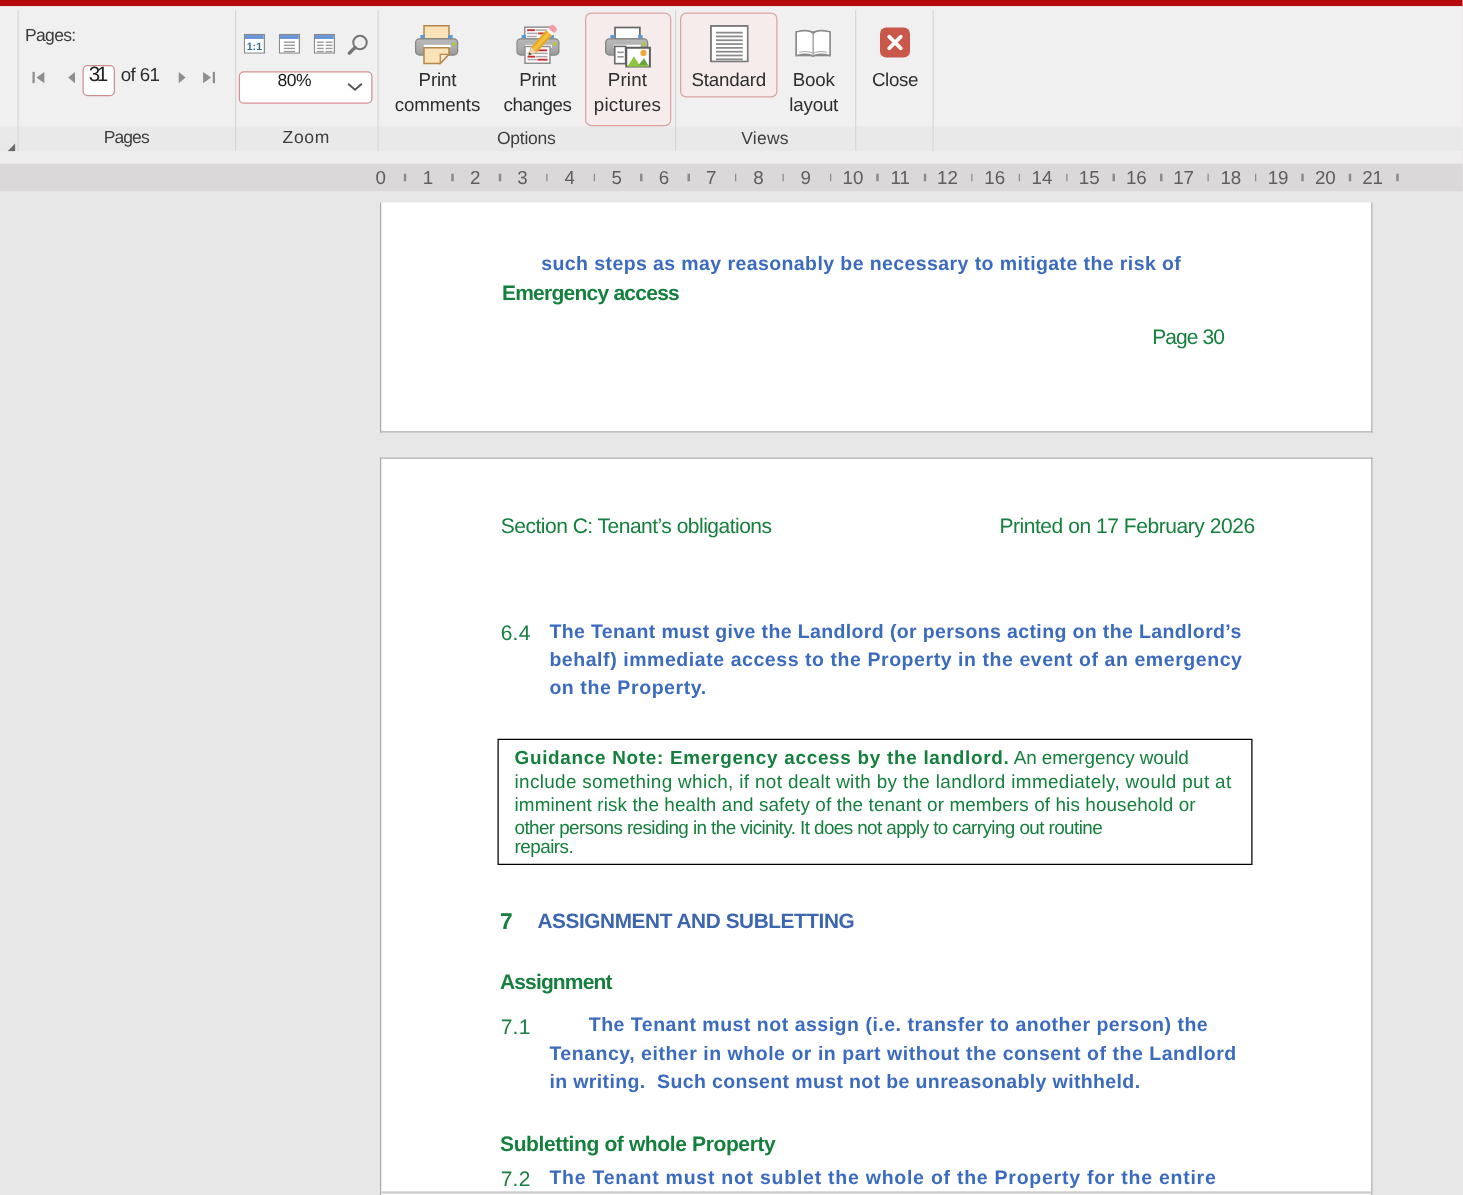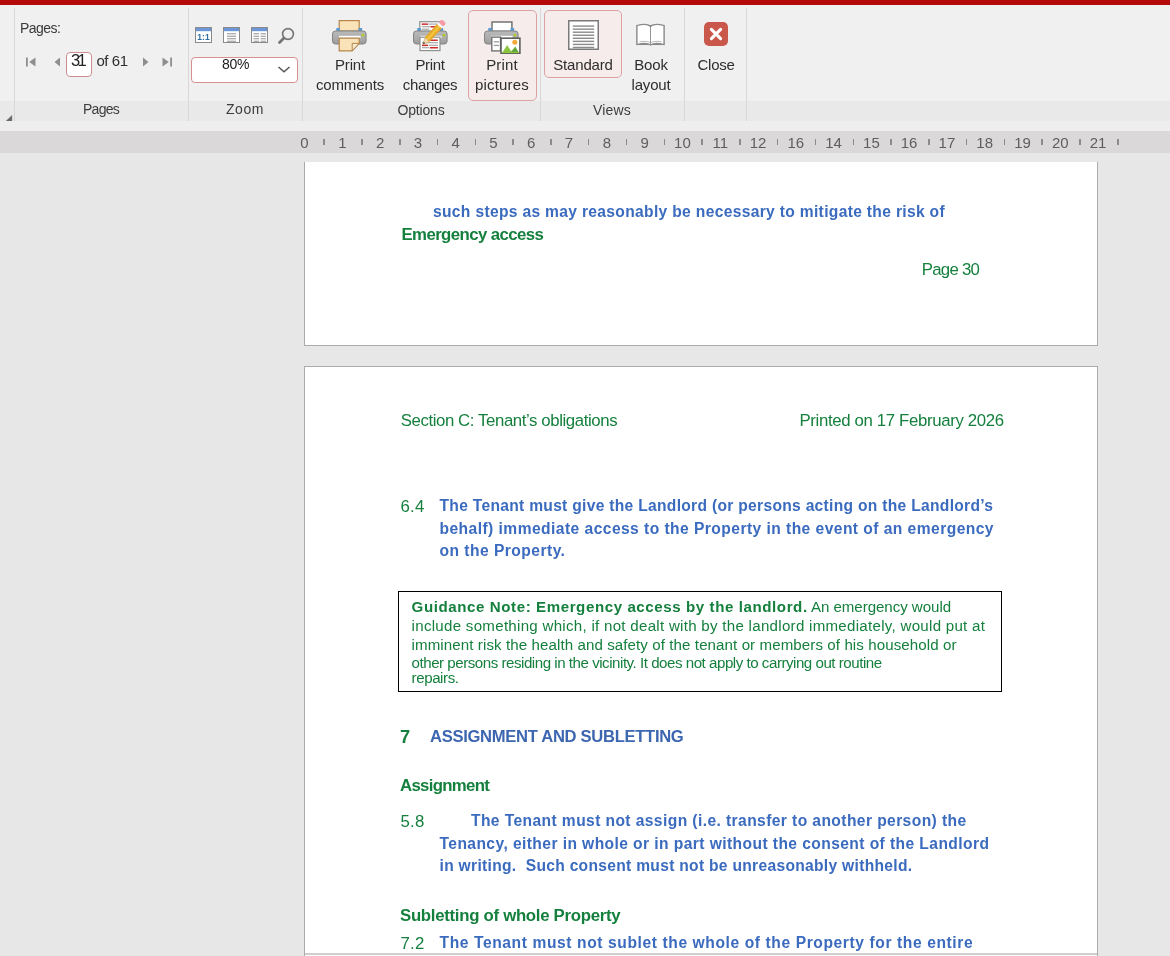--- a/index.html
+++ b/index.html
@@ -278,21 +278,21 @@
     <div id="b64b" class="abs blue" style="left:134.5px;top:153.8px;letter-spacing:0.45px;">behalf) immediate access to the Property in the event of an emergency</div>
     <div id="b64c" class="abs blue" style="left:134.5px;top:175.6px;letter-spacing:0.47px;">on the Property.</div>
     <div id="g1" class="abs gb" style="left:106.6px;top:231.7px;"><b id="g1b" style="letter-spacing:0.58px;">Guidance Note: Emergency access by the landlord.</b><span id="g1r" style="letter-spacing:-0.05px;"> An emergency would</span></div>
     <div id="g2" class="abs gb" style="left:106.6px;top:250.4px;letter-spacing:0.28px;">include something which, if not dealt with by the landlord immediately, would put at</div>
     <div id="g3" class="abs gb" style="left:106.6px;top:269.4px;letter-spacing:0.09px;">imminent risk the health and safety of the tenant or members of his household or</div>
     <div id="g4" class="abs gb" style="left:106.6px;top:287.5px;letter-spacing:-0.47px;">other persons residing in the vicinity. It does not apply to carrying out routine</div>
     <div id="g5" class="abs gb" style="left:106.6px;top:302.2px;letter-spacing:-0.42px;">repairs.</div>
     <div id="n7" class="abs arb" style="left:95.0px;top:361.2px;letter-spacing:1.38px;font-size:18.2px;">7</div>
     <div id="h7" class="abs blue" style="left:125.0px;top:361.9px;letter-spacing:-0.31px;font-size:16.6px;color:#3C66B0;">ASSIGNMENT AND SUBLETTING</div>
     <div id="assign" class="abs arb" style="left:95.0px;top:409.7px;letter-spacing:-0.68px;">Assignment</div>
-    <div id="n71" class="abs ar" style="left:95.5px;top:445.4px;letter-spacing:0.22px;">5.8</div>
+    <div id="n71" class="abs ar" style="left:95.5px;top:445.4px;letter-spacing:0.22px;">7.1</div>
     <div id="b71a" class="abs blue" style="left:131px;top:445.8px;letter-spacing:0.41px;margin-left:35px;">The Tenant must not assign (i.e. transfer to another person) the</div>
     <div id="b71b" class="abs blue" style="left:134.5px;top:468.6px;letter-spacing:0.42px;">Tenancy, either in whole or in part without the consent of the Landlord</div>
     <div id="b71c" class="abs blue" style="left:134.5px;top:490.4px;letter-spacing:0.30px;">in writing.&nbsp; Such consent must not be unreasonably withheld.</div>
     <div id="sublet" class="abs arb" style="left:95.0px;top:539px;letter-spacing:-0.29px;">Subletting of whole Property</div>
     <div id="n72" class="abs ar" style="left:95.5px;top:567.4px;letter-spacing:0.22px;">7.2</div>
     <div id="b72a" class="abs blue" style="left:134.5px;top:567.8px;letter-spacing:0.60px;">The Tenant must not sublet the whole of the Property for the entire</div>
     <div class="abs" style="left:0px;top:586.5px;width:793px;height:2px;background:#CFCFCF"></div>
     <div class="abs" id="gbox" style="left:93.3px;top:224.8px;width:603.5px;height:101px;border:1.5px solid #000;"></div>
 </div>
 </body></html>

